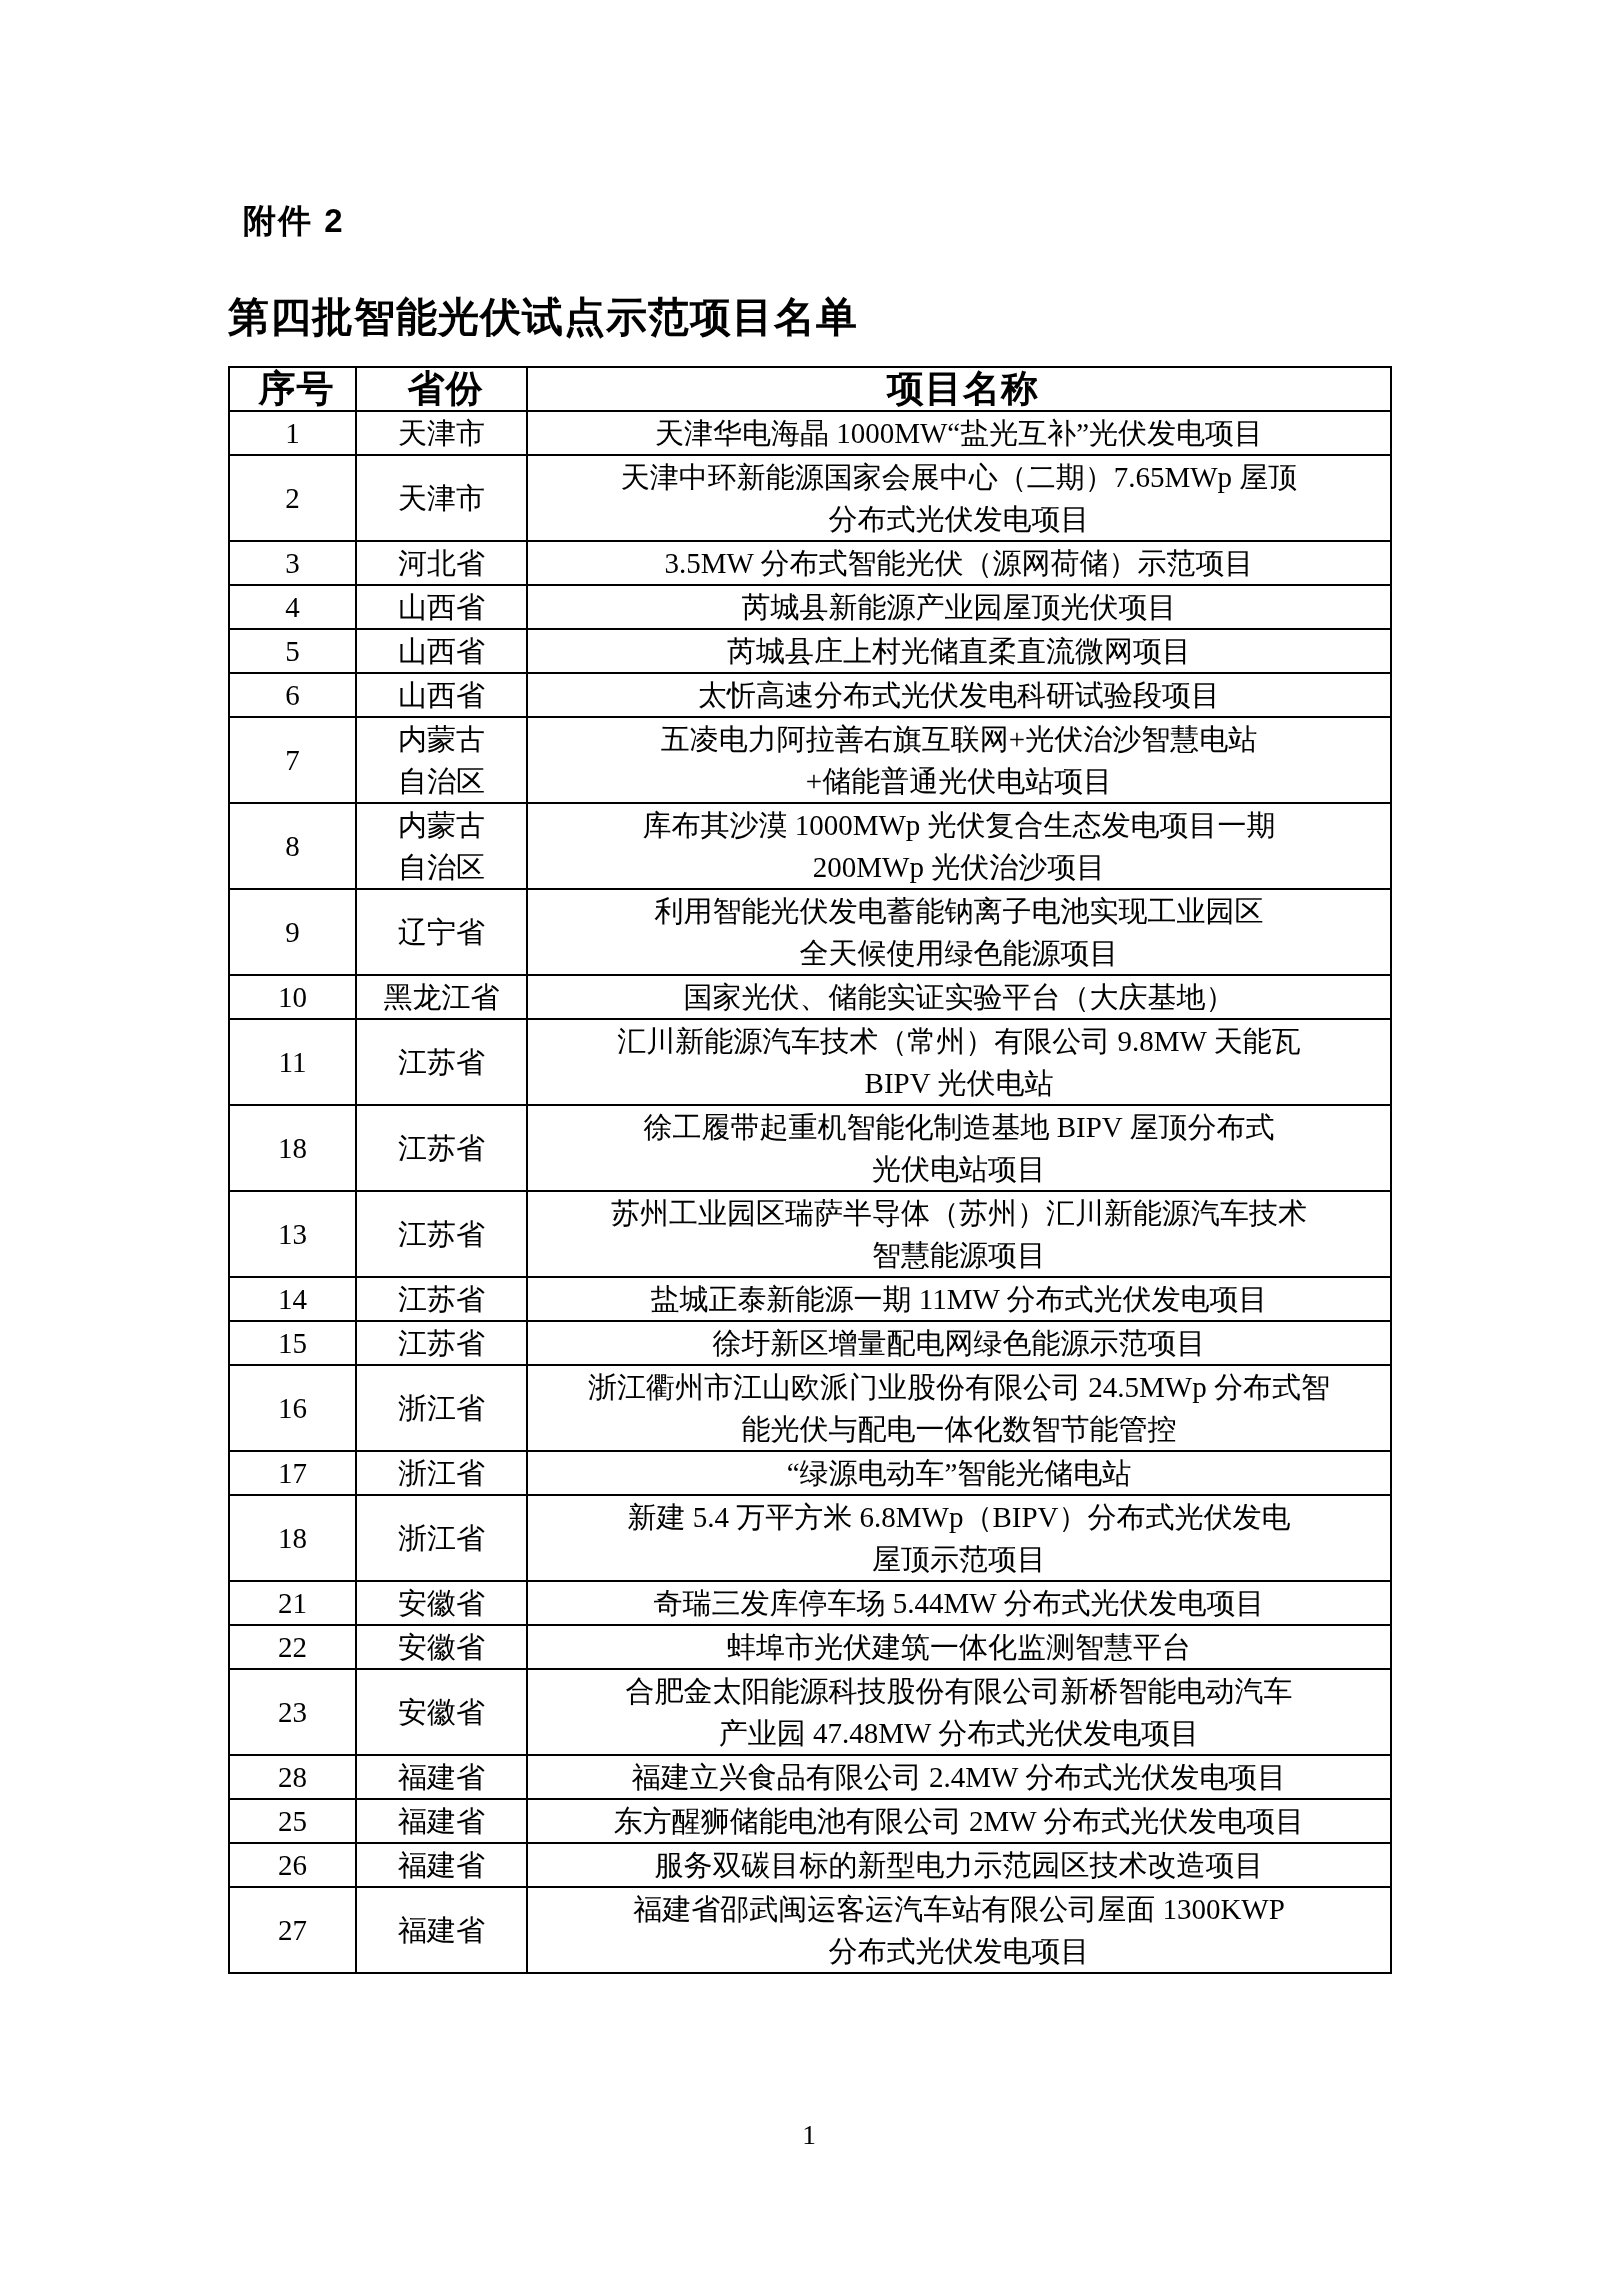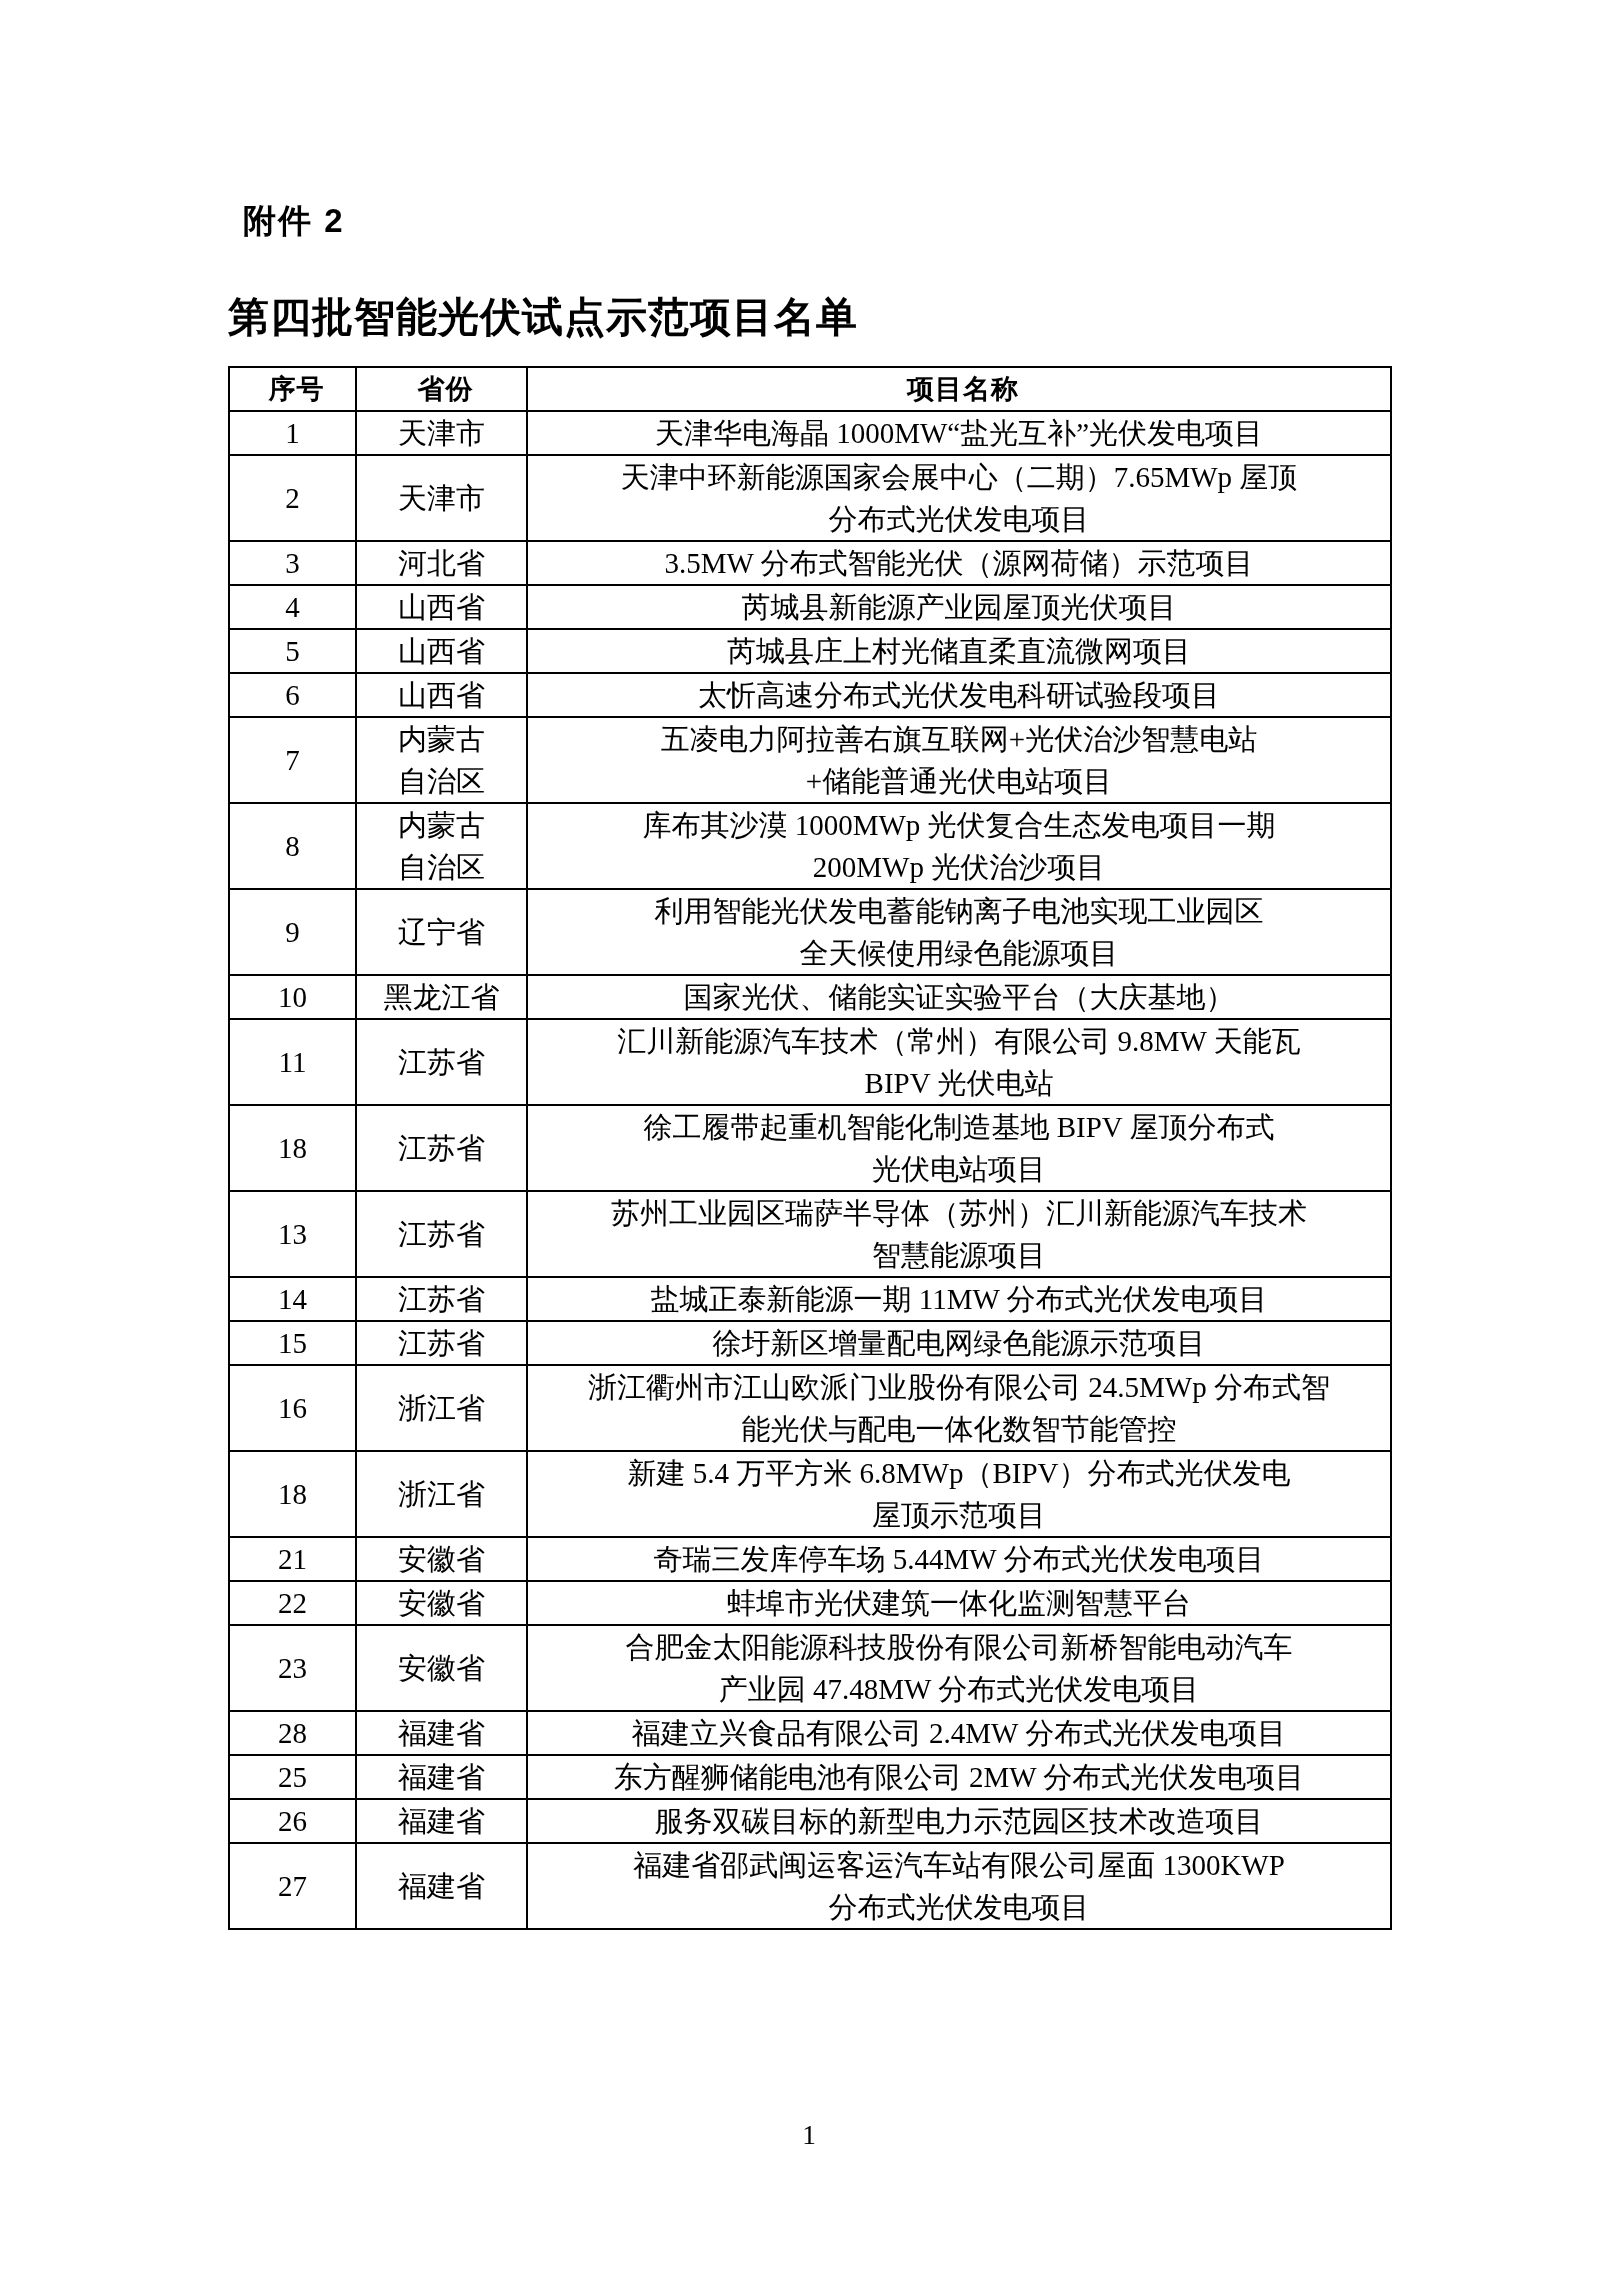--- a/index.html
+++ b/index.html
@@ -46,21 +46,21 @@
   table.projects th,
   table.projects td {
     border: 2px solid #000000;
     padding: 0;
     text-align: center;
     vertical-align: middle;
   }
   table.projects th {
     font-family: "Liberation Sans", "DejaVu Sans", sans-serif;
     font-weight: bold;
-    font-size: 27px;
+    font-size: 37px;
     line-height: 42px;
     letter-spacing: 1px;
     padding-left: 8px;
   }
   table.projects td {
     font-family: "Liberation Serif", "DejaVu Serif", serif;
     font-size: 29px;
   }
   .col-no   { width: 127px; }
   .col-prov { width: 171px; }
@@ -247,20 +247,29 @@
     <td>16</td>
     <td>
             <div class="text-line">浙江省</div>
           </td>
     <td>
             <div class="text-line">浙江衢州市江山欧派门业股份有限公司 24.5MWp 分布式智</div>
             <div class="text-line">能光伏与配电一体化数智节能管控</div>
           </td>
   </tr>
         <tr>
+    <td>17</td>
+    <td>
+            <div class="text-line">浙江省</div>
+          </td>
+    <td>
+            <div class="text-line">“绿源电动车”智能光储电站</div>
+          </td>
+  </tr>
+        <tr>
     <td>18</td>
     <td>
             <div class="text-line">浙江省</div>
           </td>
     <td>
             <div class="text-line">新建 5.4  万平方米 6.8MWp（BIPV）分布式光伏发电</div>
             <div class="text-line">屋顶示范项目</div>
           </td>
   </tr>
         <tr>

